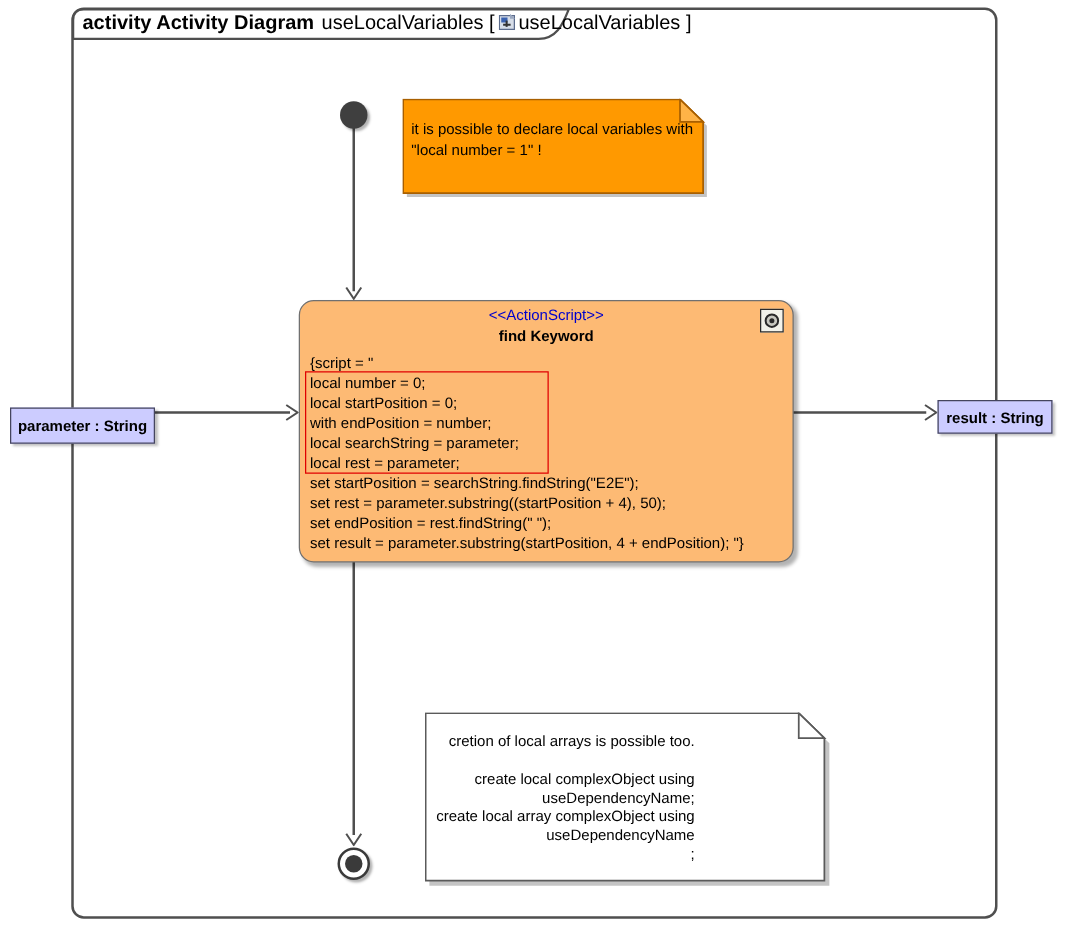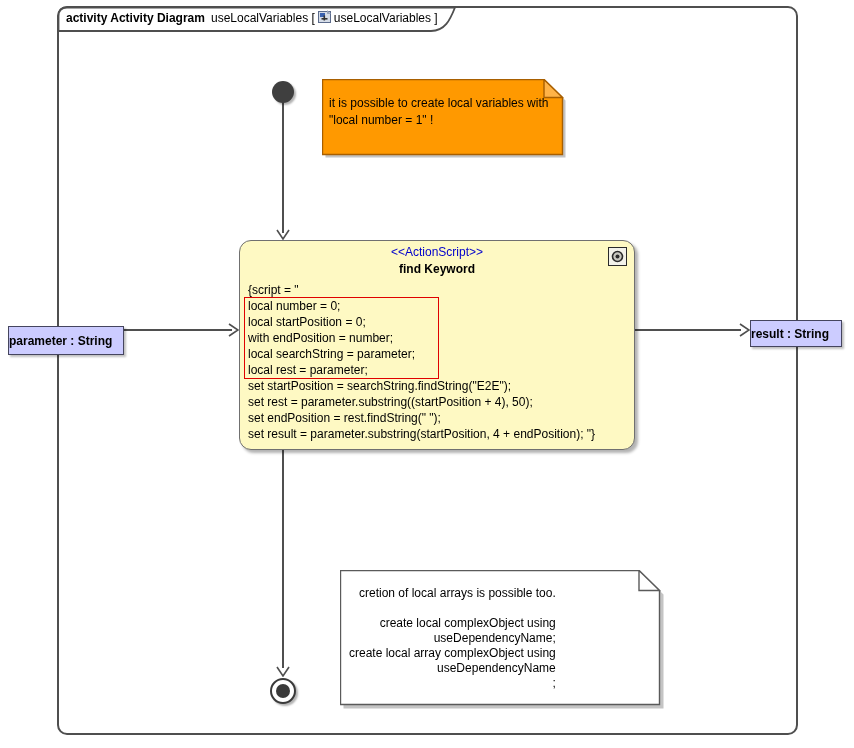--- a/index.html
+++ b/index.html
@@ -2,43 +2,43 @@
 <html><head>
 <meta charset="utf-8">
 <style>
   html,body{margin:0;padding:0;background:#ffffff;}
   body{font-family:"Liberation Sans","DejaVu Sans",sans-serif;color:#000;}
   #canvas{position:relative;width:854px;height:748px;background:#ffffff;overflow:hidden;}
   .abs{position:absolute;}
 
   
   .frame{left:57px;top:6px;width:737px;height:725px;border:2px solid #4f4f4f;border-radius:10px;background:transparent;}
-  .tab-text{left:66px;top:10px;font-size:12px;line-height:17px;white-space:nowrap;}
+  .tab-text{left:66px;top:10px;font-size:16px;line-height:17px;white-space:nowrap;}
   .tab-text b{font-weight:bold;}
   .tab-text .sep{display:inline-block;width:6px;}
   .tab-icon{display:inline-block;vertical-align:-2px;margin:0 3px;}
 
   
   .vline{width:2px;background:#4f4f4f;}
   .hline{height:2px;background:#4f4f4f;}
 
   
   .initial-node{left:272px;top:81px;width:22px;height:22px;border-radius:50%;background:#3f3f3f;box-shadow:2px 2px 2px rgba(0,0,0,.3);}
   .final-outer{left:270px;top:678px;width:22px;height:22px;border:2px solid #3a3a3a;border-radius:50%;background:#fff;box-shadow:2px 2px 2px rgba(0,0,0,.3);}
   .final-inner{left:4px;top:4px;width:14px;height:14px;border-radius:50%;background:#3a3a3a;}
 
-  .action-node{left:239px;top:240px;width:394px;height:208px;background:#fef9c3;border:1.5px solid #707070;border-radius:12px;box-shadow:3px 3px 3px rgba(0,0,0,.3);text-decoration:underline;}
+  .action-node{left:239px;top:240px;width:394px;height:208px;background:#fdba74;border:1.5px solid #707070;border-radius:12px;box-shadow:3px 3px 3px rgba(0,0,0,.3);text-decoration:underline;}
   .stereotype{left:0;top:4px;width:100%;text-align:center;color:#0000cc;font-size:12px;line-height:15px;}
   .action-name{left:0;top:20px;width:100%;text-align:center;font-weight:bold;font-size:12px;line-height:16px;}
   .action-body{left:8px;top:41px;width:380px;}
   .action-body div{height:16px;font-size:12px;line-height:16px;white-space:nowrap;}
   .red-box{left:4px;top:56px;width:193px;height:80px;border:1.5px solid #e00000;}
   .rake-icon{left:368px;top:6px;width:17px;height:17px;border:1.5px solid #2a2a2a;background:#f2f2ea;display:flex;align-items:center;justify-content:center;}
 
-  .pin{background:#ccccff;border:1.5px solid #45455e;box-shadow:2px 2px 2px rgba(0,0,0,.25);display:flex;align-items:center;font-weight:bold;font-size:12px;white-space:nowrap;}
+  .pin{background:#ccccff;border:1.5px solid #45455e;box-shadow:2px 2px 2px rgba(0,0,0,.25);display:flex;align-items:center;justify-content:center;font-weight:bold;font-size:12px;white-space:nowrap;}
   .pin-param{left:8px;top:326px;width:114px;height:27px;}
   .pin-result{left:750px;top:320px;width:90px;height:25px;}
 
   
   .note-text{font-size:12px;}
   .orange-note-text{left:329px;top:95px;line-height:17px;}
   .orange-note-text div{height:17px;white-space:nowrap;}
   .white-note-text{left:349px;top:586px;line-height:15px;}
   .white-note-text div{height:15px;white-space:nowrap;text-align:right;}
 </style>
@@ -89,21 +89,21 @@
   <div class="abs final-outer">
     <div class="abs final-inner"></div>
   </div>
 
   <svg class="abs" style="left:322px;top:79px;" width="246" height="80">
     <path d="M3.5,3.5 H225 L243.5,21.5 V78.5 H3.5 Z" fill="#b0b0b0" opacity="0.75"></path>
     <path d="M0.5,0.5 H222 L240.5,18.5 V75.5 H0.5 Z" fill="#ff9900" stroke="#a85f00" stroke-width="1.4"></path>
     <path d="M222,0.5 L222,18.5 L240.5,18.5 Z" fill="#ffb347" stroke="#a85f00" stroke-width="1.4"></path>
   </svg>
   <div class="abs note-text orange-note-text">
-    <div>it is possible to create local variables with</div>
+    <div>it is possible to declare local variables with</div>
     <div>"local number = 1" !</div>
   </div>
 
   <div class="abs action-node">
     <div class="abs stereotype">&lt;&lt;ActionScript&gt;&gt;</div>
     <div class="abs action-name">find Keyword</div>
     <div class="abs rake-icon">
       <svg width="13" height="13">
           <circle cx="6.5" cy="6.5" r="5" fill="#c8c8c0" stroke="#2a2a2a" stroke-width="1.6"></circle>
           <circle cx="6.5" cy="6.5" r="2" fill="#2a2a2a"></circle>

